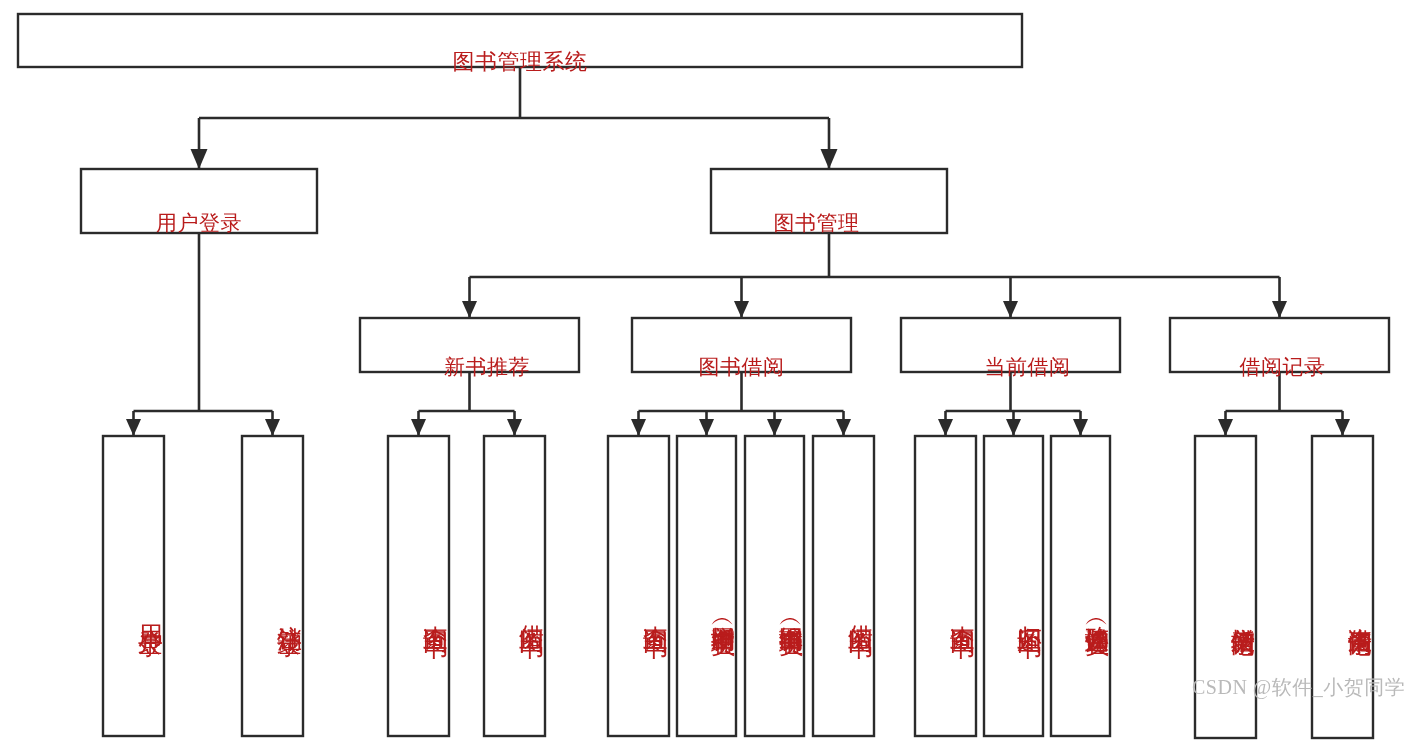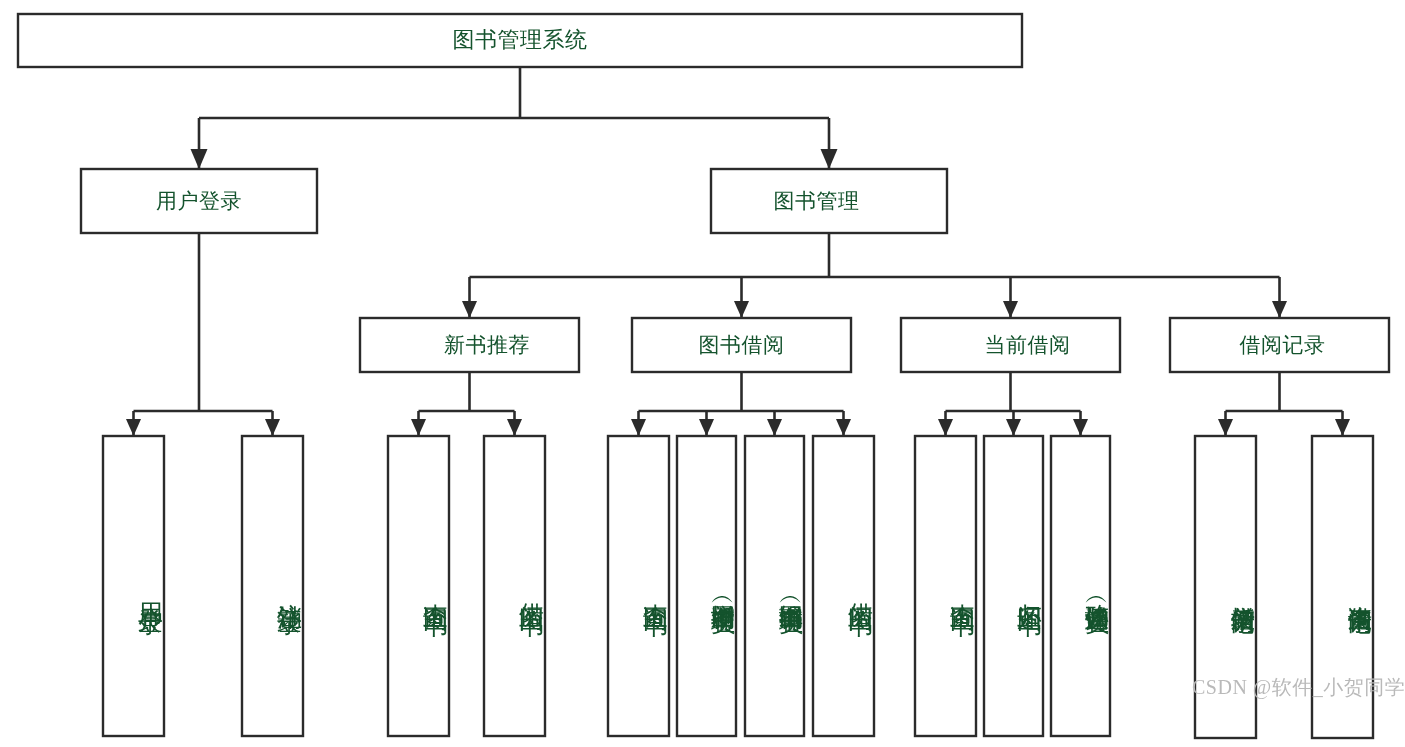--- a/index.html
+++ b/index.html
@@ -40,24 +40,25 @@
   }
   .arrow-head {
     fill: #2b2b2b;
     stroke: none;
   }
   .node-label {
     position: absolute;
     display: flex;
     align-items: center;
     justify-content: center;
-    color: #14532d;
+    color: #b91c1c;
     font-family: "Liberation Sans", "DejaVu Sans", sans-serif;
     pointer-events: none;
     box-sizing: border-box;
+    margin-top: 22px;
   }
   .label-h {
     font-size: 21px;
     letter-spacing: 0.5px;
     line-height: 1.1;
     white-space: nowrap;
   }
   .label-root {
     font-size: 22px;
   }

